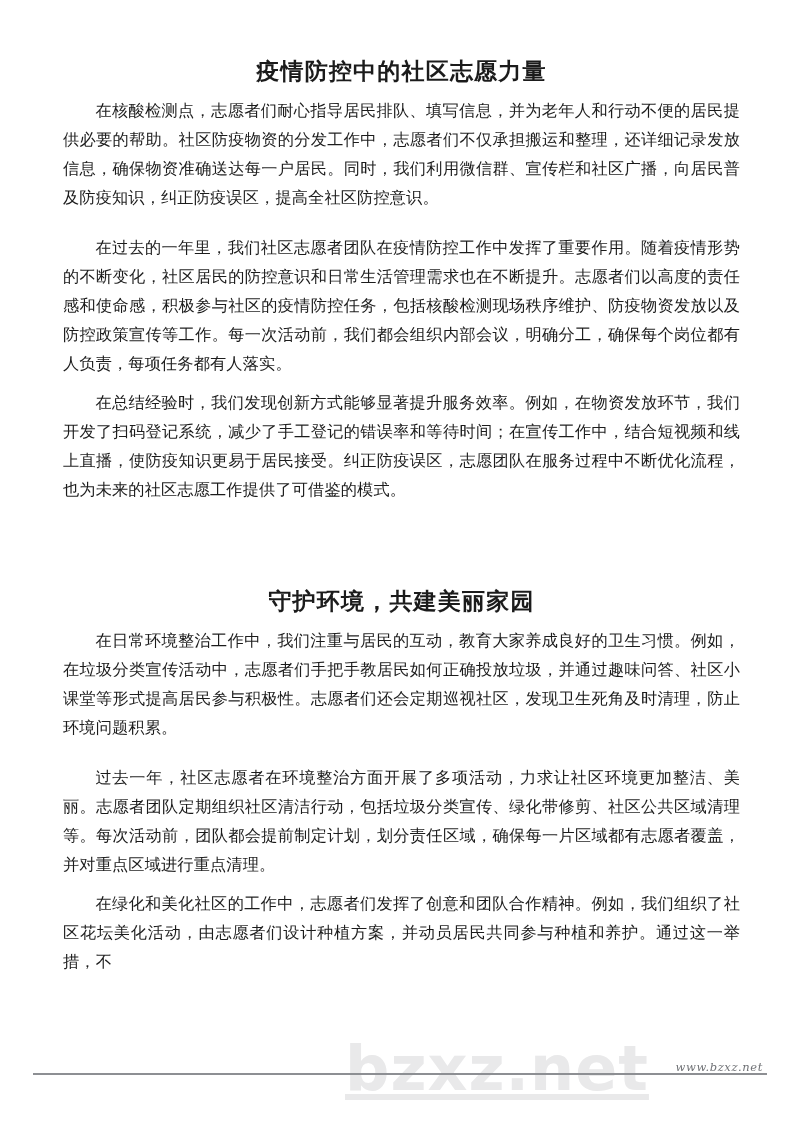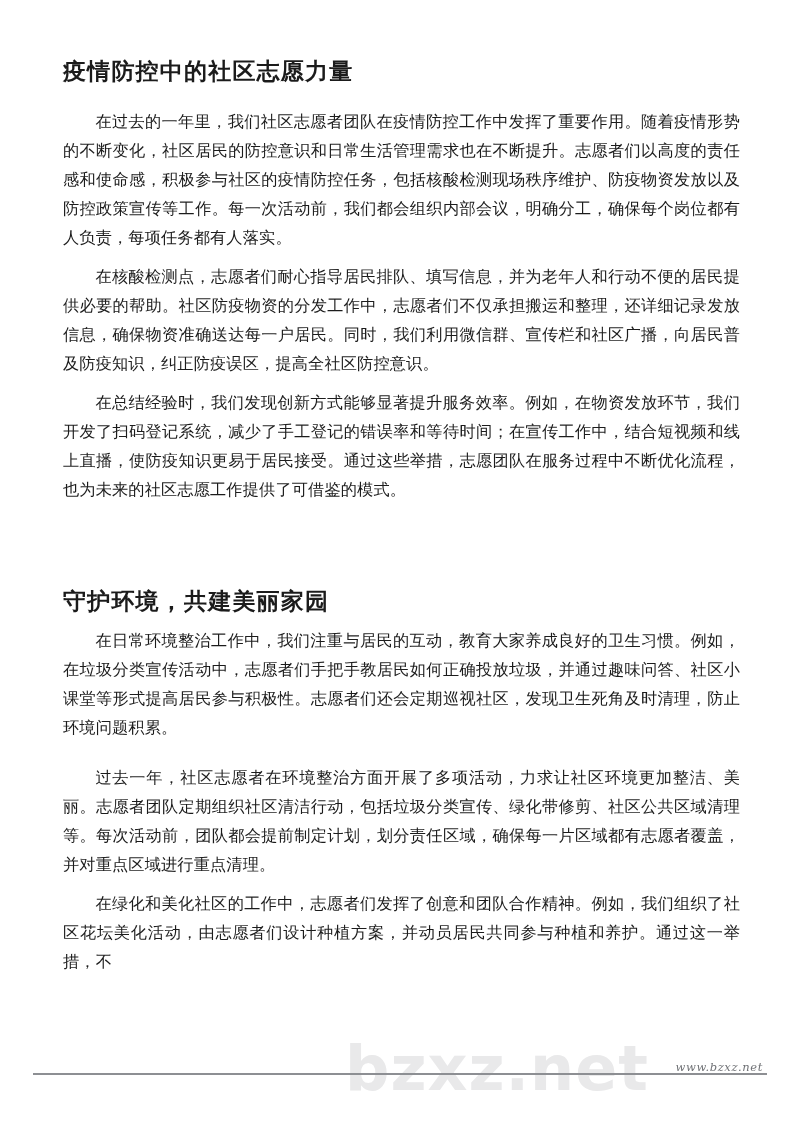--- a/index.html
+++ b/index.html
@@ -33,32 +33,34 @@
     left: 345px;
     top: 1038px;
     font-family: "DejaVu Sans", "Liberation Sans", sans-serif;
     font-weight: bold;
     font-size: 62px;
     letter-spacing: 1px;
     color: #e9e9ea;
     white-space: nowrap;
     line-height: 1;
     user-select: none;
+    text-decoration: underline;
   }
   .content {
     position: relative;
     z-index: 1;
     padding-left: 63px;
     padding-right: 60px;
     padding-top: 0;
   }
   .doc-title {
     margin: 0;
     padding-top: 56px;
     padding-bottom: 0;
+    text-align: center;
     font-family: "DejaVu Serif", "Liberation Serif", serif;
     font-weight: bold;
     font-size: 23px;
     letter-spacing: 1.2px;
     color: #1b1b1b;
     line-height: 1.3;
   }
   .doc-title.second {
     padding-top: 82px;
   }
@@ -103,23 +105,23 @@
 
 <div class="page">
 
   <div class="watermark-layer">
     <div class="watermark">bzxz.net</div>
   </div>
 
   <div class="content">
 
     <h1 class="doc-title">疫情防控中的社区志愿力量</h1>
+    <p class="para">在核酸检测点，志愿者们耐心指导居民排队、填写信息，并为老年人和行动不便的居民提供必要的帮助。社区防疫物资的分发工作中，志愿者们不仅承担搬运和整理，还详细记录发放信息，确保物资准确送达每一户居民。同时，我们利用微信群、宣传栏和社区广播，向居民普及防疫知识，纠正防疫误区，提高全社区防控意识。</p>
     <p class="para first-after-title">在过去的一年里，我们社区志愿者团队在疫情防控工作中发挥了重要作用。随着疫情形势的不断变化，社区居民的防控意识和日常生活管理需求也在不断提升。志愿者们以高度的责任感和使命感，积极参与社区的疫情防控任务，包括核酸检测现场秩序维护、防疫物资发放以及防控政策宣传等工作。每一次活动前，我们都会组织内部会议，明确分工，确保每个岗位都有人负责，每项任务都有人落实。</p>
-    <p class="para">在核酸检测点，志愿者们耐心指导居民排队、填写信息，并为老年人和行动不便的居民提供必要的帮助。社区防疫物资的分发工作中，志愿者们不仅承担搬运和整理，还详细记录发放信息，确保物资准确送达每一户居民。同时，我们利用微信群、宣传栏和社区广播，向居民普及防疫知识，纠正防疫误区，提高全社区防控意识。</p>
-    <p class="para">在总结经验时，我们发现创新方式能够显著提升服务效率。例如，在物资发放环节，我们开发了扫码登记系统，减少了手工登记的错误率和等待时间；在宣传工作中，结合短视频和线上直播，使防疫知识更易于居民接受。通过这些举措，志愿团队在服务过程中不断优化流程，也为未来的社区志愿工作提供了可借鉴的模式。</p>
+    <p class="para">在总结经验时，我们发现创新方式能够显著提升服务效率。例如，在物资发放环节，我们开发了扫码登记系统，减少了手工登记的错误率和等待时间；在宣传工作中，结合短视频和线上直播，使防疫知识更易于居民接受。纠正防疫误区，志愿团队在服务过程中不断优化流程，也为未来的社区志愿工作提供了可借鉴的模式。</p>
 
     <h1 class="doc-title second">守护环境，共建美丽家园</h1>
     <p class="para">在日常环境整治工作中，我们注重与居民的互动，教育大家养成良好的卫生习惯。例如，在垃圾分类宣传活动中，志愿者们手把手教居民如何正确投放垃圾，并通过趣味问答、社区小课堂等形式提高居民参与积极性。志愿者们还会定期巡视社区，发现卫生死角及时清理，防止环境问题积累。</p>
     <p class="para first-after-title">过去一年，社区志愿者在环境整治方面开展了多项活动，力求让社区环境更加整洁、美丽。志愿者团队定期组织社区清洁行动，包括垃圾分类宣传、绿化带修剪、社区公共区域清理等。每次活动前，团队都会提前制定计划，划分责任区域，确保每一片区域都有志愿者覆盖，并对重点区域进行重点清理。</p>
     <p class="para">在绿化和美化社区的工作中，志愿者们发挥了创意和团队合作精神。例如，我们组织了社区花坛美化活动，由志愿者们设计种植方案，并动员居民共同参与种植和养护。通过这一举措，不</p>
 
   </div>
 
   <div class="footer-rule"></div>
   <div class="footer-url">www.bzxz.net</div>

